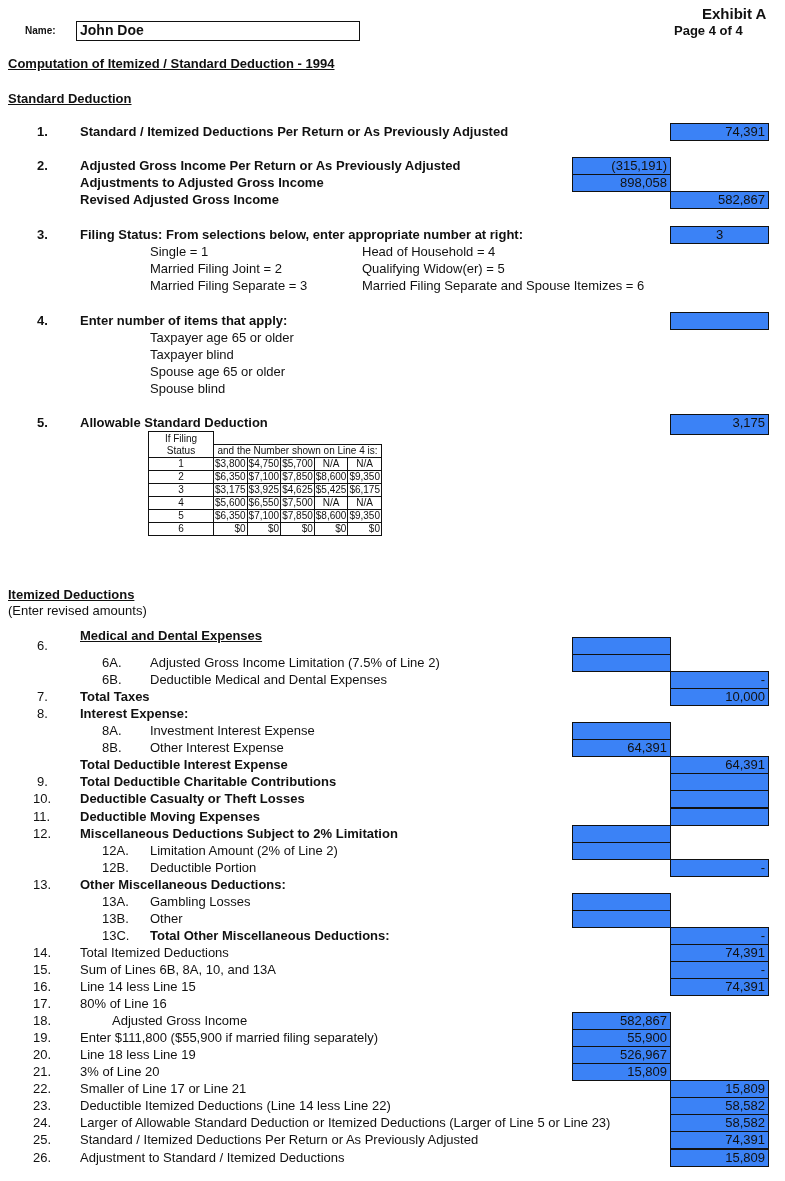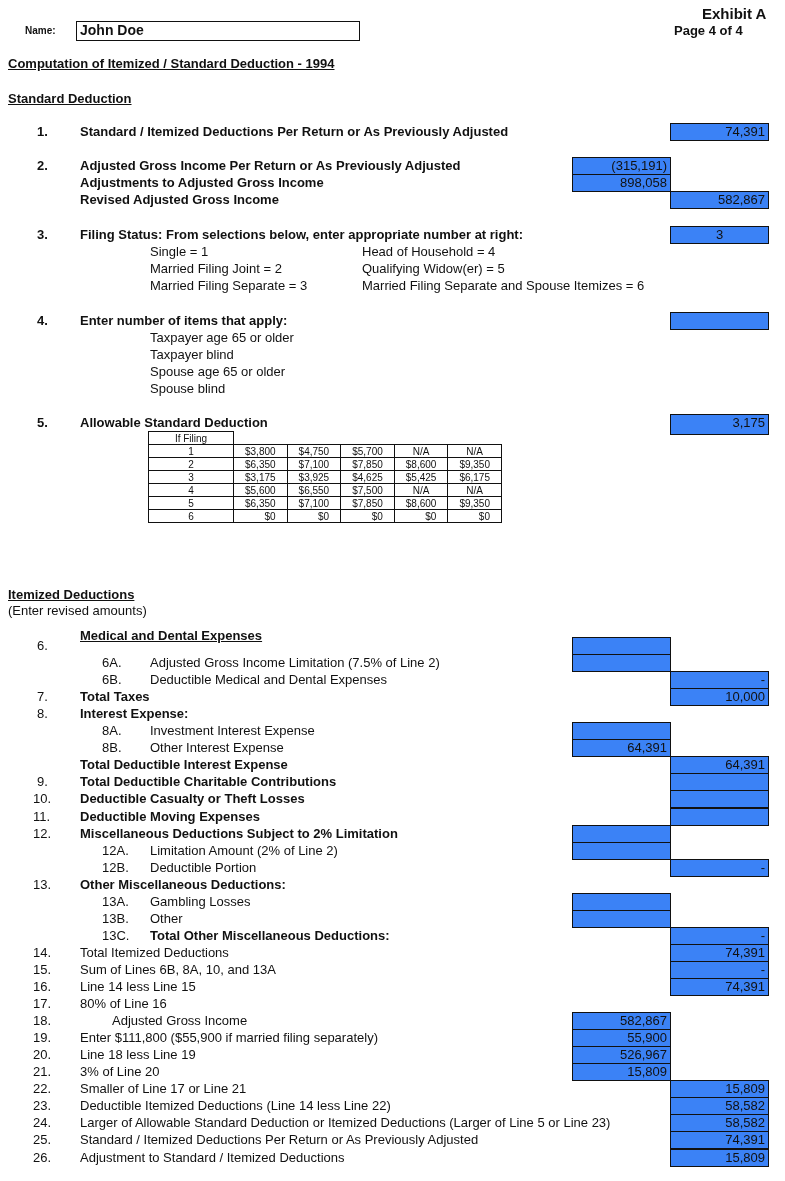--- a/index.html
+++ b/index.html
@@ -8,21 +8,21 @@
   .abs { position:absolute; white-space:nowrap; }
   .b { font-weight:bold; }
   .u { text-decoration:underline; }
   .box { position:absolute; border:1.5px solid #111; box-sizing:border-box; background:#3b82f6;
          text-align:right; padding-right:3px; font-size:13px; line-height:15px; }
   .box.center { text-align:center; padding-right:0; }
   .colA { left:572px; width:99px; }
   .colB { left:670px; width:99px; }
   table.sd { position:absolute; left:148px; top:431px; border-collapse:collapse;
              font-size:10px; line-height:11px; }
-  table.sd td { border:1px solid #111; padding:0 11px; height:12px;margin-top:17px; }
+  table.sd td { border:1px solid #111; padding:0 1px; height:12px;margin-top:17px; }
   table.sd td.c { text-align:center; }
   table.sd td.r { text-align:right; }
   table.sd td.nb { border:none; }
 </style>
 </head>
 <body>
 
 <div class="abs b" style="left:25px;top:25px;font-size:10px;">Name:</div>
 <div class="abs b" style="left:76px;top:21px;width:284px;height:20px;border:1.5px solid #111;box-sizing:border-box;font-size:14px;padding-left:3px;line-height:17px;">John Doe</div>
 <div class="abs b" style="left:674px;top:5px;font-size:15px;margin-left:28px;">Exhibit A</div>
@@ -62,20 +62,24 @@
 
 <div class="abs b" style="left:37px;top:415px;">5.</div>
 <div class="abs b" style="left:80px;top:415px;">Allowable Standard Deduction</div>
 <div class="box colB" style="top:414px;height:21px;">3,175</div>
 
 <table class="sd">
   <tbody>
       <tr>
     <td class="c" style="width:62px;border-bottom:none;">If Filing</td>
     <td class="nb" colspan="5" style="border-left:1px solid #111;"></td>
+  </tr>
+  <tr>
+    <td class="c" style="border-top:none;border-bottom:none;">Status</td>
+    <td class="c" colspan="5">and the Number shown on Line 4 is:</td>
   </tr>
   <tr>
     <td class="c">1</td>
     <td class="r">$3,800</td>
     <td class="r">$4,750</td>
     <td class="r">$5,700</td>
     <td class="c">N/A</td>
     <td class="c">N/A</td>
   </tr>
   <tr>

